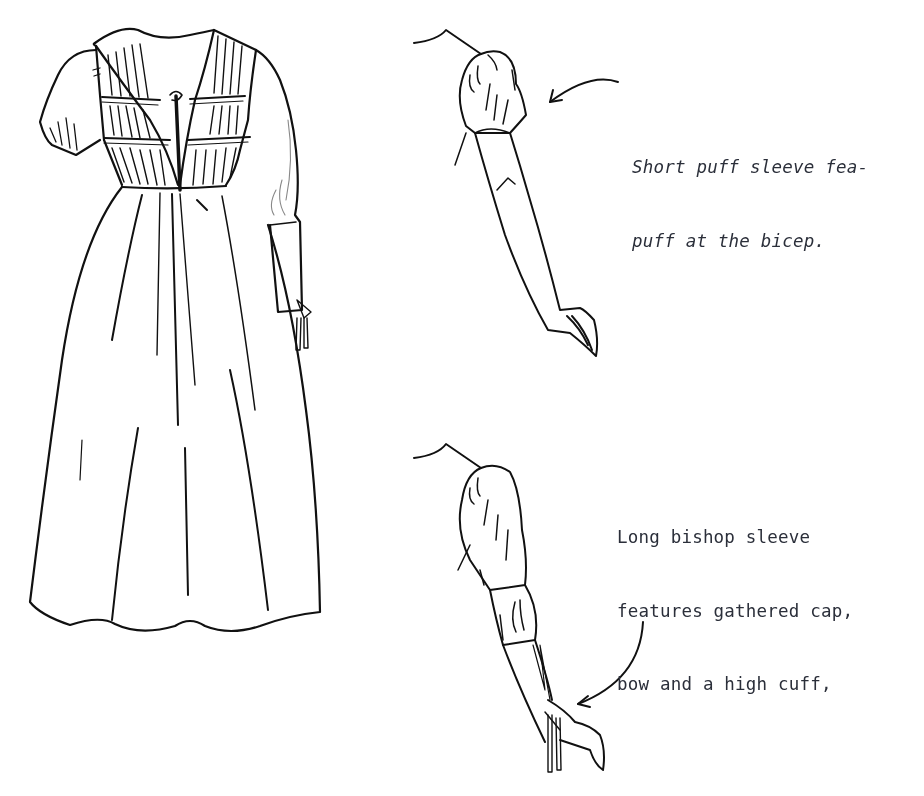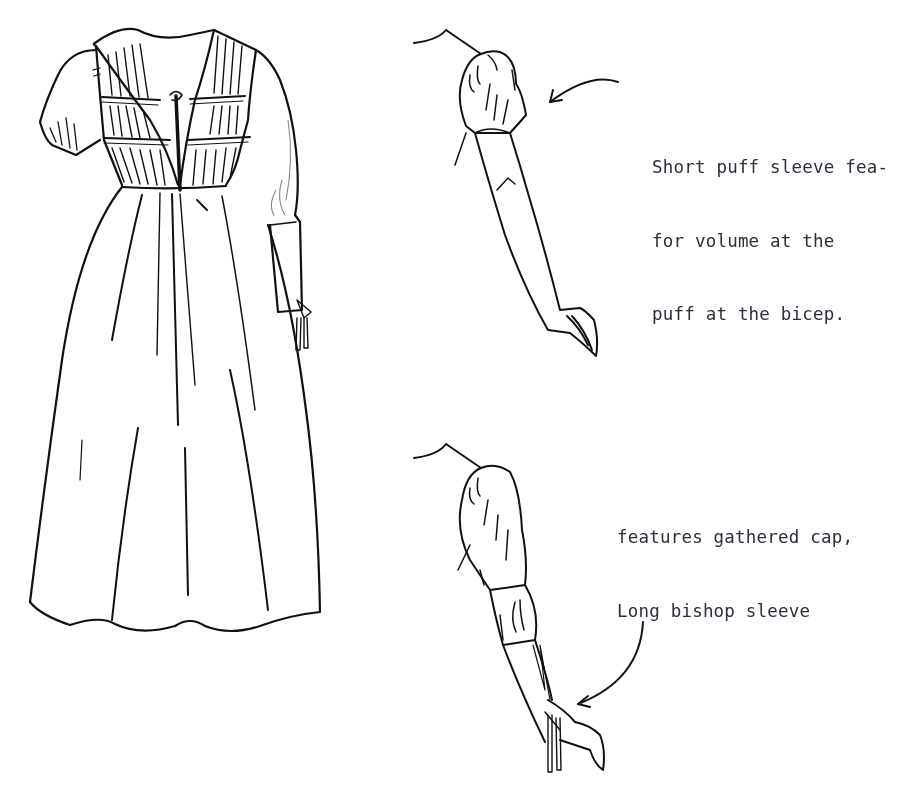--- a/index.html
+++ b/index.html
@@ -1,20 +1,20 @@
 <!DOCTYPE html>
 <html><head>
 <meta charset="utf-8">
 <style>
   html, body { margin:0; padding:0; background:#ffffff; }
   body { width:924px; height:796px; position:relative; overflow:hidden; font-family:"DejaVu Sans", sans-serif; }
   svg.art { position:absolute; left:0; top:0; }
   .caption { position:absolute; color:#2b2f3a; font-family:"DejaVu Sans Mono", monospace; font-size:17.5px; line-height:24.5px; letter-spacing:0.2px; white-space:pre; }
   .caption div { white-space:pre; }
-  #cap1 { left:652px; top:106px; }
+  #cap1 { left:632px; top:106px;font-style:italic; }
   #cap2 { left:617px; top:476px; }
 </style>
 </head>
 <body>
 
 <svg class="art" width="924" height="796" viewBox="0 0 924 796" fill="none" stroke="#111" stroke-linecap="round" stroke-linejoin="round">
 
   <g stroke-width="2.2">
 
     <path d="M95 43 Q120 25 138 30 Q160 42 190 35 Q205 32 214 30"></path>
@@ -173,22 +173,22 @@
   <g stroke-width="2">
     <path d="M618 82 Q590 72 550 102"></path>
     <path d="M550 102 L553 90 M550 102 L562 100"></path>
     <path d="M643 622 Q640 680 578 704"></path>
     <path d="M578 704 L588 696 M578 704 L590 707"></path>
   </g>
 </svg>
 
 <div class="caption" id="cap1">
   <div>Short puff sleeve fea-</div>
-  <div>for volume at the</div>
   <div>puff at the bicep.</div>
 </div>
 
 <div class="caption" id="cap2">
+  <div>Long bishop sleeve</div>
   <div>features gathered cap,</div>
-  <div>Long bishop sleeve</div>
+  <div>bow and a high cuff,</div>
   
   
 </div>
 
 </body></html>

